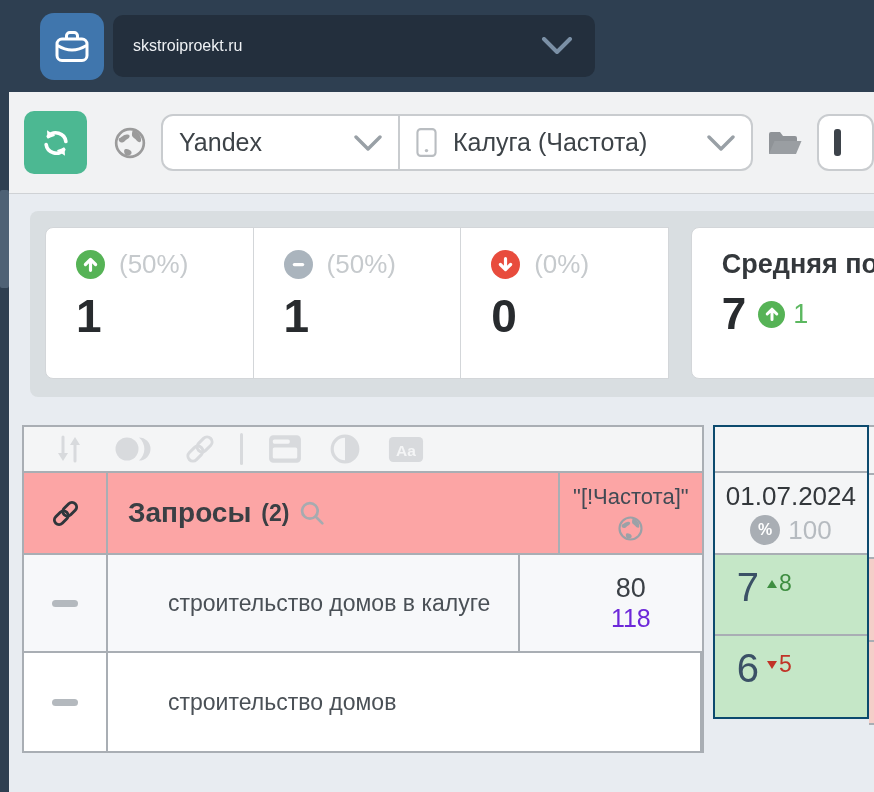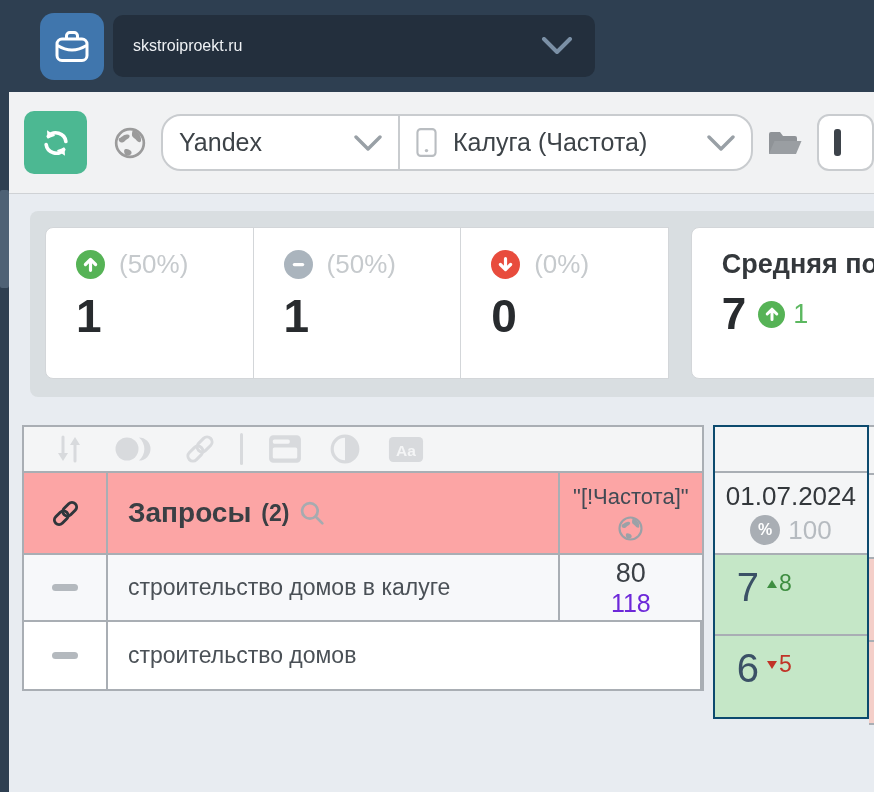--- a/index.html
+++ b/index.html
@@ -15,21 +15,21 @@
   
   .left-strip { position:absolute; left:0; top:92px; width:9px; height:700px; background:#2e3f51; }
   .left-strip .thumb { position:absolute; top:98px; left:0; width:9px; height:98px; background:#4e6175; border-radius:2px; }
 
   .content { margin-left:9px; }
 
   
   .toolbar { height:102px; background:#f1f2f3; border-bottom:1px solid #cfd2d5; display:flex; align-items:center; padding-left:15px; }
   .refresh-btn { width:63px; height:63px; border-radius:10px; background:#4cb892; display:flex; align-items:center; justify-content:center; cursor:pointer; flex:0 0 auto; }
   .globe-wrap { margin-left:26px; display:flex; cursor:pointer; }
-  .select-group { margin-left:14px; width:634px; height:57px; background:#fff; border:2px solid #c9cccf; border-radius:20px; display:flex; align-items:stretch; overflow:hidden; }
+  .select-group { margin-left:14px; width:634px; height:57px; background:#fff; border:2px solid #c9cccf; border-radius:12px; display:flex; align-items:stretch; overflow:hidden; }
   .sg-left { width:237px; display:flex; align-items:center; justify-content:space-between; padding:0 16px; border-right:2px solid #c9cccf; cursor:pointer; }
   .sg-right { flex:1; display:flex; align-items:center; padding:0 16px; cursor:pointer; }
   .sg-text { font-size:25px; color:#3d4348; white-space:nowrap; }
   .sg-right .sg-text { margin-left:16px; }
   .sg-right .chev { margin-left:auto; }
   .folder-wrap { margin-left:13px; display:flex; cursor:pointer; }
   .partial-box { margin-left:13px; width:60px; height:57px; background:#fff; border:2px solid #c9cccf; border-radius:12px; display:flex; align-items:center; padding-left:15px; cursor:pointer; }
   .partial-glyph { width:7px; height:27px; border-radius:3px; background:#3d434a; }
 
   
@@ -60,21 +60,21 @@
   .tdiv { width:3px; height:32px; background:#d8dadd; border-radius:2px; }
   .t-header { display:flex; height:82px; background:#fca5a5; border-bottom:2px solid #a9aeb4; }
   .h-c0 { width:84px; border-right:2px solid #a9aeb4; display:flex; align-items:center; justify-content:center; cursor:pointer; }
   .h-c1 { flex:1; border-right:2px solid #a9aeb4; display:flex; align-items:center; padding-left:20px; cursor:pointer; }
   .h-c2 { width:142px; display:flex; flex-direction:column; align-items:center; justify-content:center; cursor:pointer; }
   .q-title { font-size:28px; font-weight:bold; color:#3a3f44; }
   .q-count { margin-left:10px; font-size:23px; font-weight:bold; color:#3a3f44; }
   .h-c1 .mag { margin-left:10px; display:flex; }
   .freq-title { font-size:22px; color:#414a54; }
   .h-c2 .globe-sm { margin-top:5px; display:flex; }
-  .t-row { display:flex; height:67px; }
+  .t-row { display:flex; height:98px;gap:40px; }
   .t-row.r0 { background:#f7f8fa; border-bottom:2px solid #a9aeb4; }
   .t-row.r1 { background:#ffffff; }
   .r-c0 { width:84px; border-right:2px solid #a9aeb4; display:flex; align-items:center; justify-content:center; cursor:pointer; }
   .r-c1 { flex:1; border-right:2px solid #a9aeb4; display:flex; align-items:center; padding-left:20px; }
   .r-c2 { width:142px; display:flex; flex-direction:column; align-items:center; justify-content:center; }
   .dash { width:26px; height:7px; border-radius:3.5px; background:#b4b9be; }
   .q-text { font-size:23px; color:#4a5056; }
   .f-main { font-size:27px; color:#3b4046; line-height:1.15; }
   .f-sub { font-size:25px; color:#6d28d9; line-height:1.15; }
 

